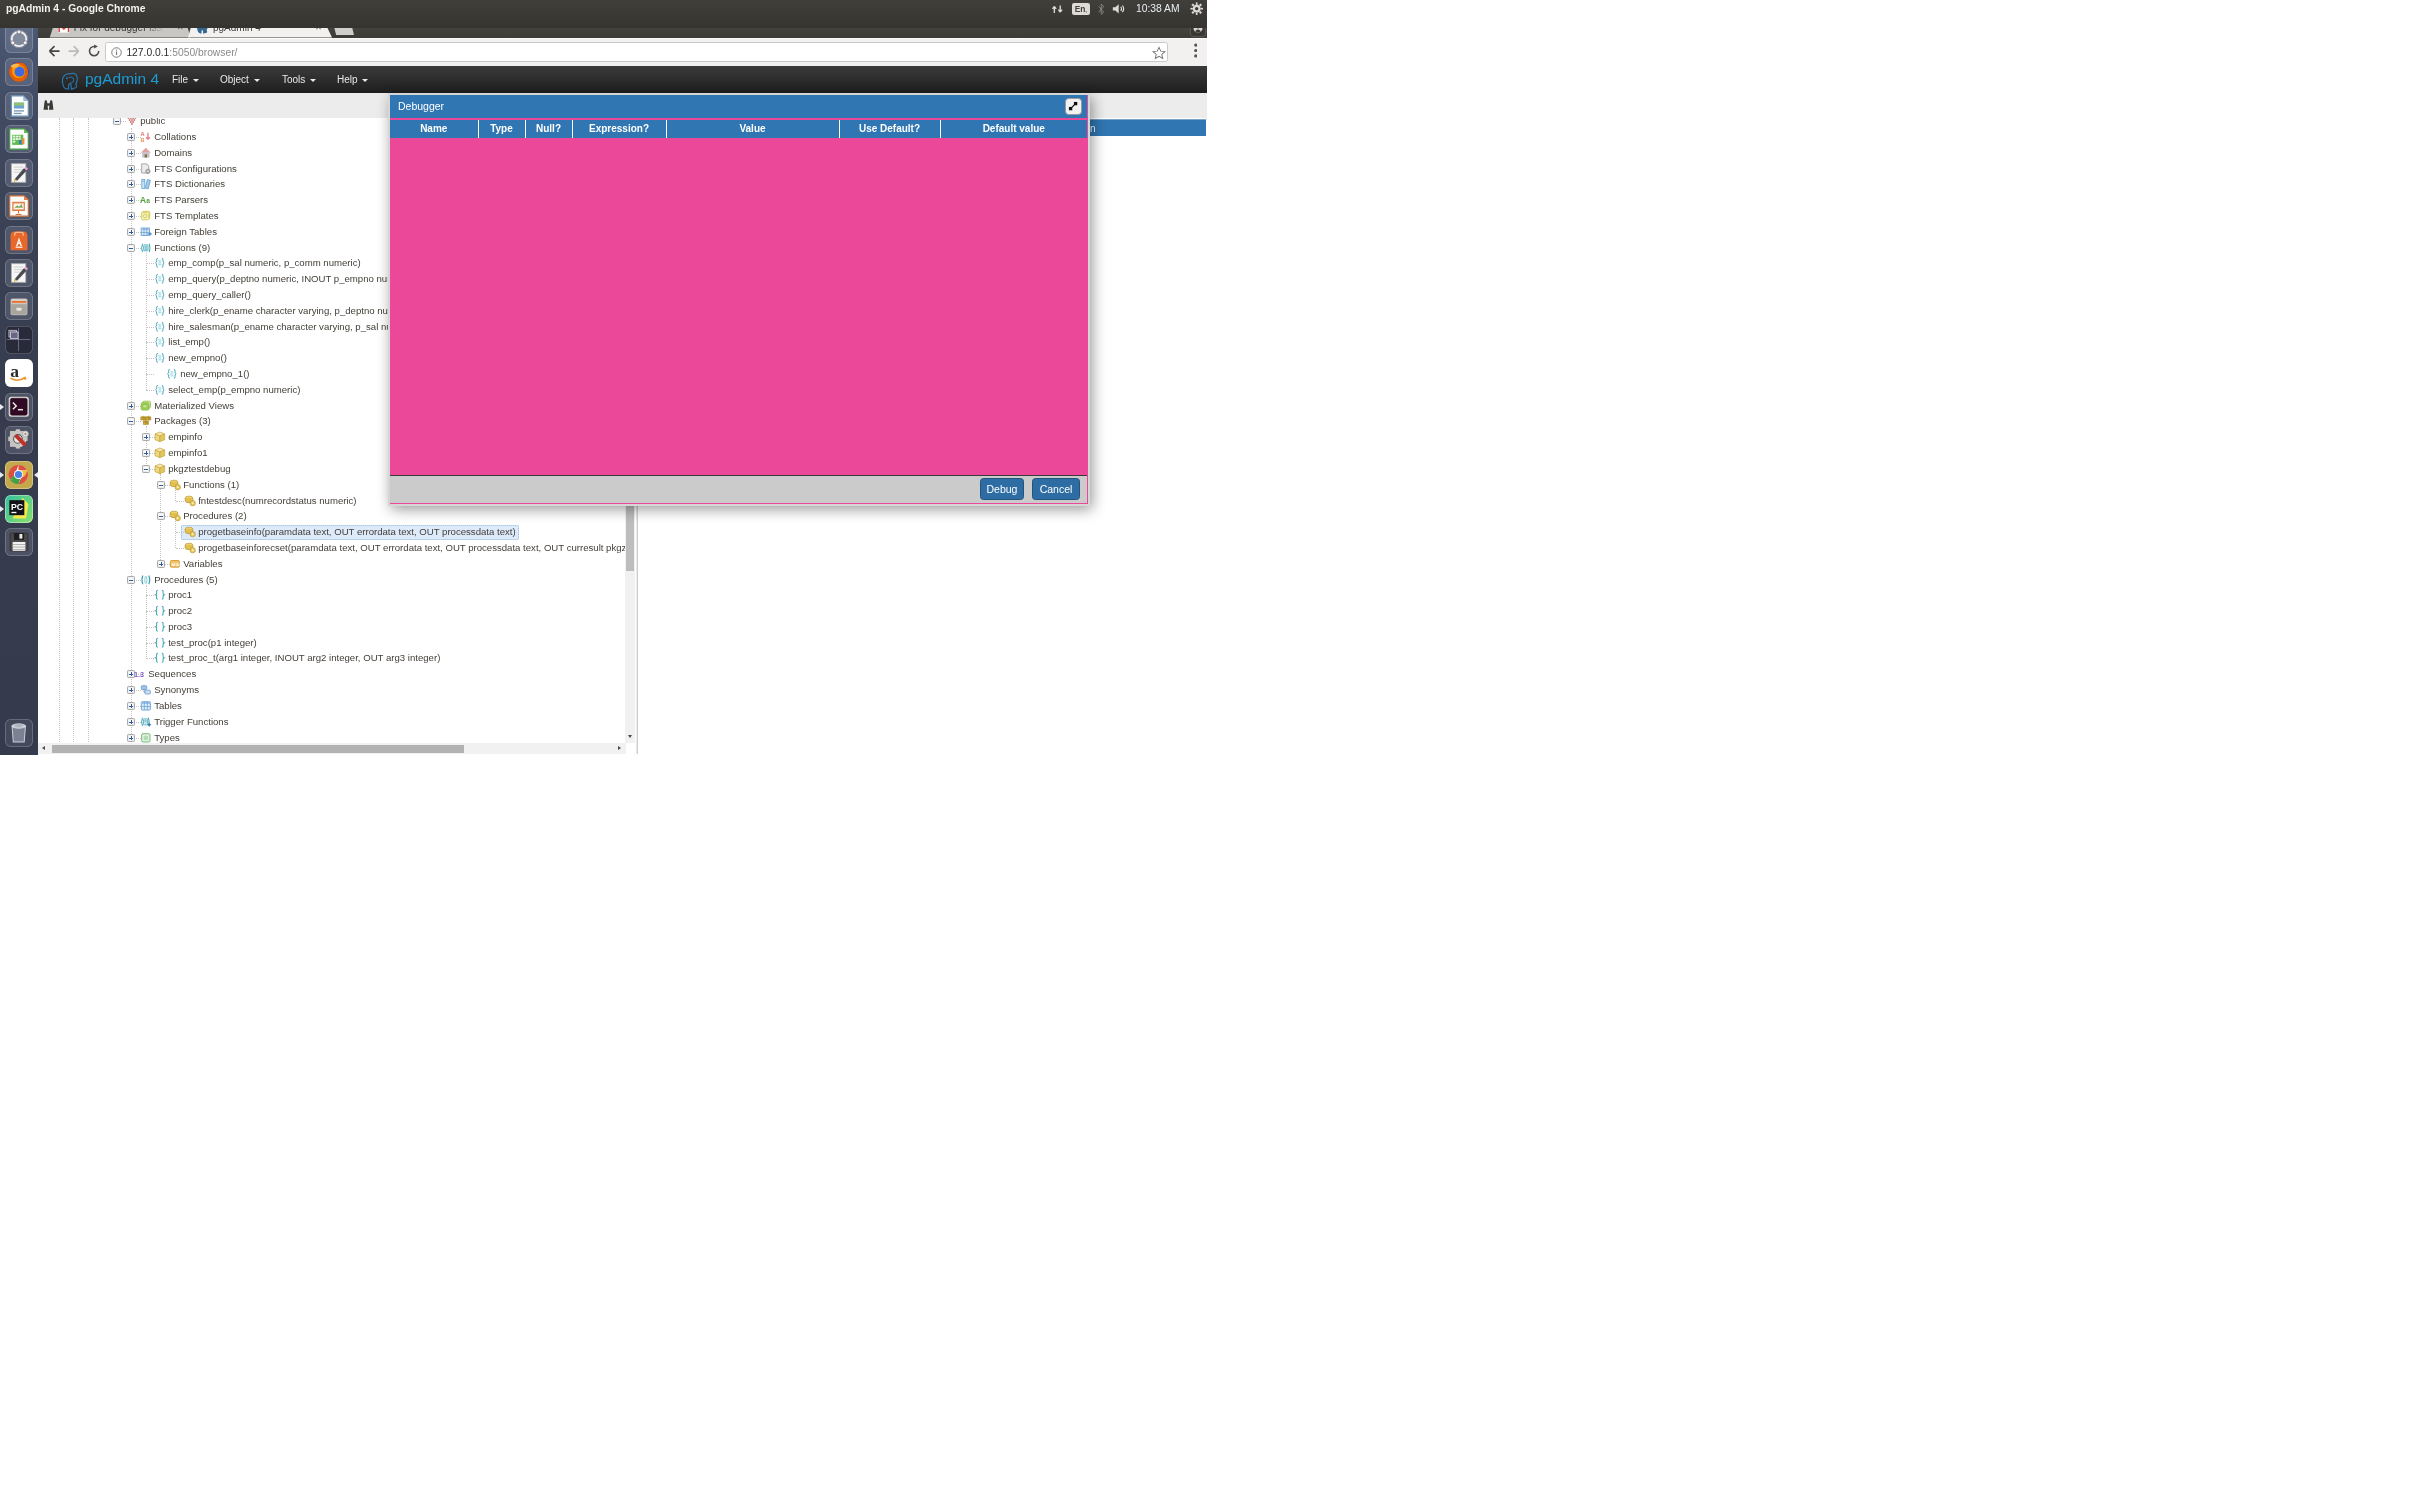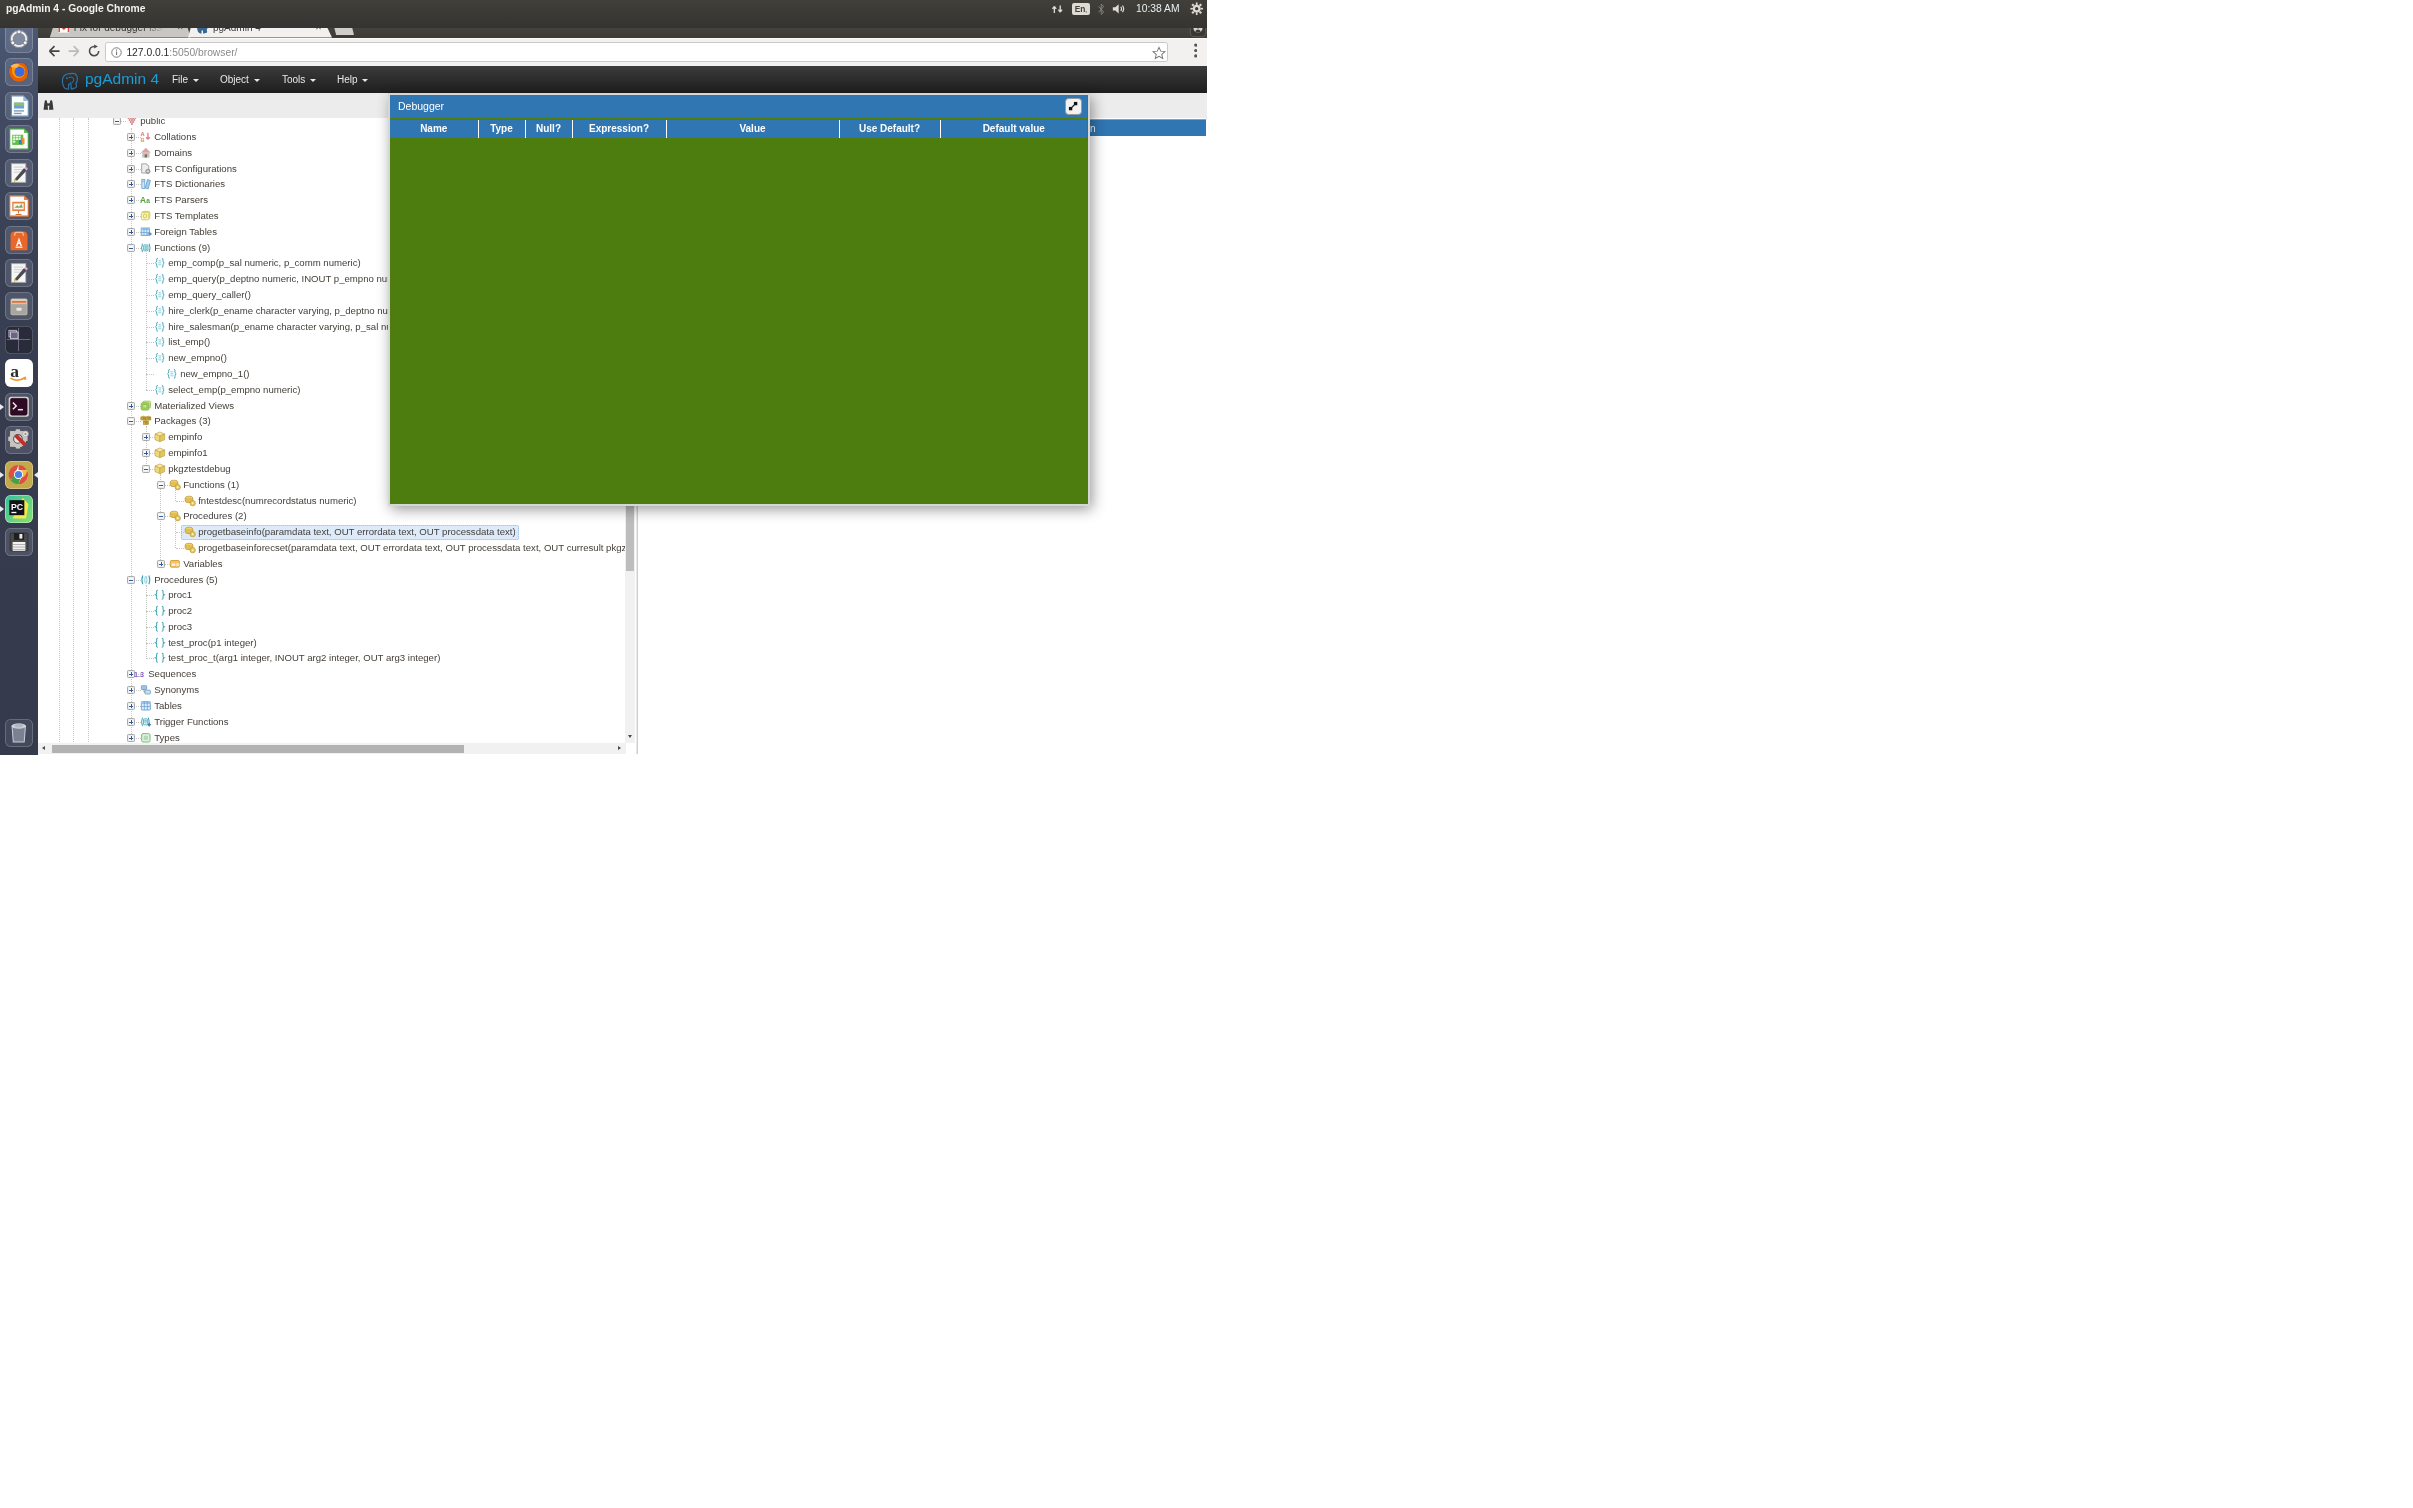--- a/index.html
+++ b/index.html
@@ -100,21 +100,21 @@
   border-left:0.8px solid #e8e8e8; }
 
 
 #rightpanel { position:absolute; left:638px; top:118px; width:568px; height:636px; background:#fff; }
 #bluebar { position:absolute; left:638px; top:119px; width:568px; height:16.6px; background:#3076b2;
   border-top:0.8px solid #7aa5cb; color:#fff; font-size:10px; line-height:15px; z-index:6; }
 #bluebar span { position:absolute; left:452px; top:0.8px; }
 
 
 #dialog { position:absolute; left:388px; top:93px; width:702px; height:413px;
-  background:#4d7c0f; border:2.5px solid #d6d6d6; box-shadow:2.5px 4.2px 13.4px rgba(0,0,0,0.42); z-index:60; }
+  background:#ec4899; border:2.5px solid #d6d6d6; box-shadow:2.5px 4.2px 13.4px rgba(0,0,0,0.42); z-index:60; }
 #dtitle { position:absolute; left:0; top:0; width:697px; height:22.6px; background:#3076b2;
   color:#fff; font-size:10.5px; line-height:22px; padding-left:8px; }
 #dexpand { position:absolute; left:675px; top:2.5px; width:17px; height:17px; background:#f2f2f2;
   border:1.3px solid #9a9a9a; border-radius:3.8px; }
 #dgrid { position:absolute; left:0; top:24.6px; width:697px; }
 #dgrid table { border-collapse:collapse; width:697px; table-layout:fixed; }
 #dgrid th { background:#3076b2; color:#fff; font-weight:bold; height:18px;
   border-left:1.1px solid #fdfdfd; padding:0; font-size:10px; }
 #dgrid th:first-child { border-left:none; }
 #dgrid td { height:23px; border-left:0.8px solid #e5e5e5; border-bottom:0.8px solid #e5e5e5;
@@ -898,14 +898,18 @@
             <th>Type</th>
             <th>Null?</th>
             <th>Expression?</th>
             <th>Value</th>
             <th>Use Default?</th>
             <th>Default value</th>
           </tr>
     </tbody>
       </table>
   </div>
+  <div id="dfoot">
+    <div class="dbtn" style="left:590px; width:44px;">Debug</div>
+    <div class="dbtn" style="left:642px; width:48px;">Cancel</div>
+  </div>
 </div>
 
 
 </body></html>

